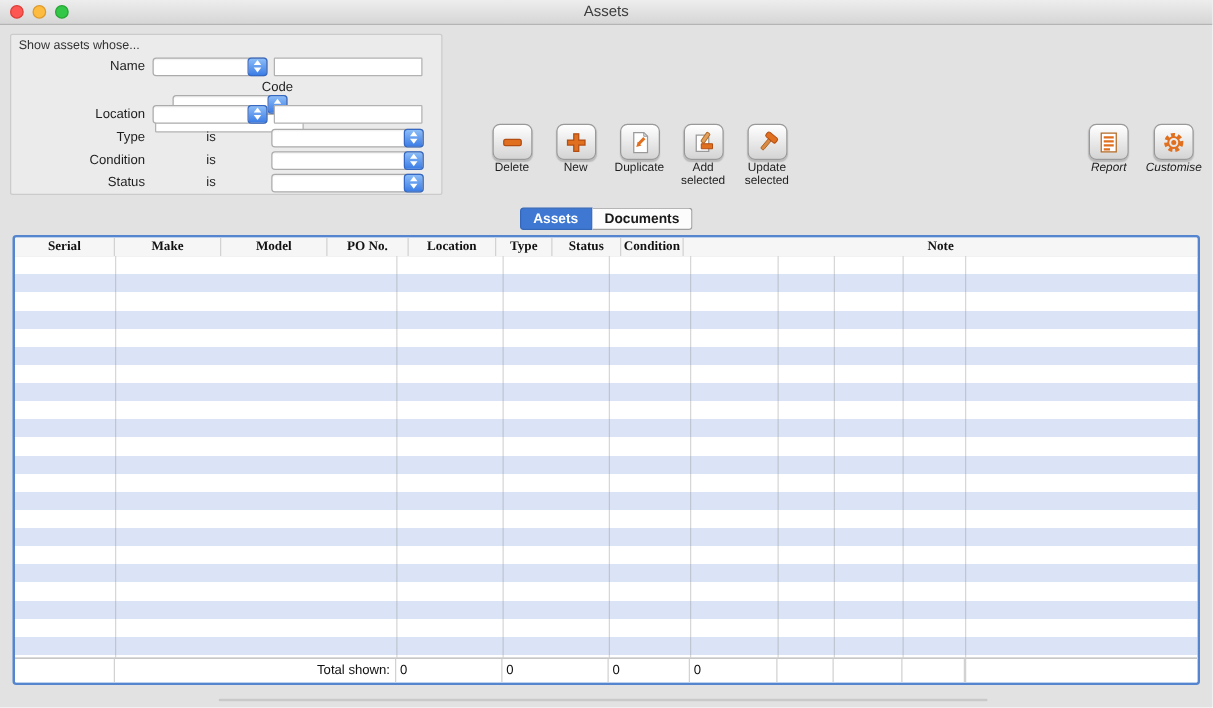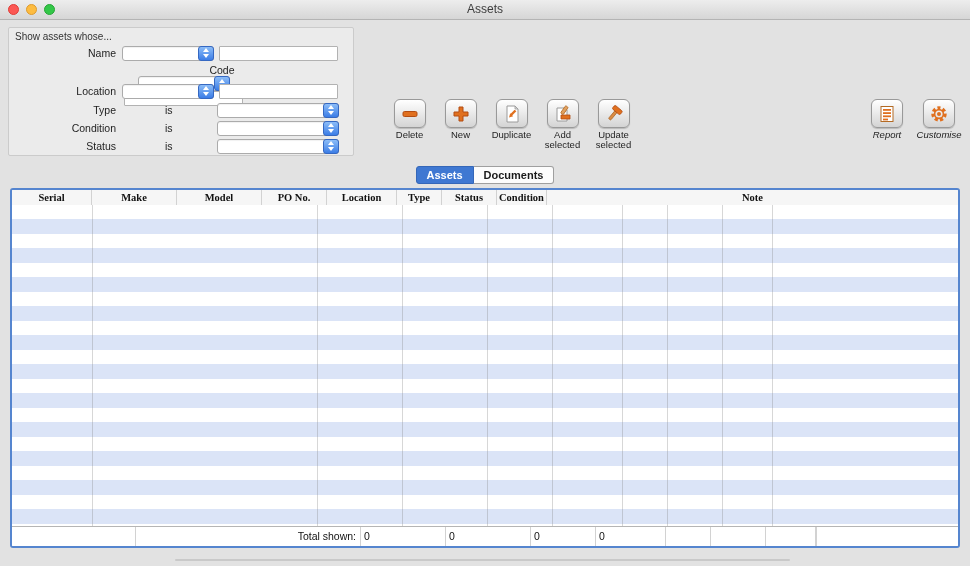--- a/index.html
+++ b/index.html
@@ -80,21 +80,21 @@
   .th{height:15px;line-height:15px;text-align:center;box-sizing:border-box;border-right:1px solid #d2d2d2;overflow:hidden;white-space:nowrap;flex:none;font-family:Liberation Serif, serif;}
   .c0{width:80px}.c1{width:225px}.c2{width:85px}.c3{width:85px}.c4{width:65px}
   .c5{width:70px}.c6{width:45px}.c7{width:55px}.c8{width:50px}.c9{flex:1;border-right:none;}
   .tbody{
     position:absolute;left:0;right:0;top:15px;bottom:19px;
     background:repeating-linear-gradient(to bottom,#ffffff 0 14.5px,#dbe4f7 14.5px 29px);
   }
   .colline{position:absolute;top:0;bottom:0;width:1px;background:rgba(140,140,140,0.35);}
   .tfoot{
     position:absolute;left:0;right:0;bottom:0;height:19px;display:flex;align-items:center;
-    background:#fff;border-top:1px solid #b5b5b5;font-size:10.5px;color:#111;padding-left:44px;
+    background:#fff;border-top:1px solid #b5b5b5;font-size:10.5px;color:#111;
   }
   .tf{height:19px;line-height:19px;box-sizing:border-box;border-right:1px solid #d2d2d2;flex:none;white-space:nowrap;}
   .tf.right{text-align:right;padding-right:4px;}
   .tf.val{text-align:left;padding-left:3px;}
   .hscroll{position:absolute;left:175px;right:180px;bottom:5px;height:2px;background:#c9c9c9;border-radius:2px;}
 </style>
 </head>
 <body>
 
 <div class="titlebar">

